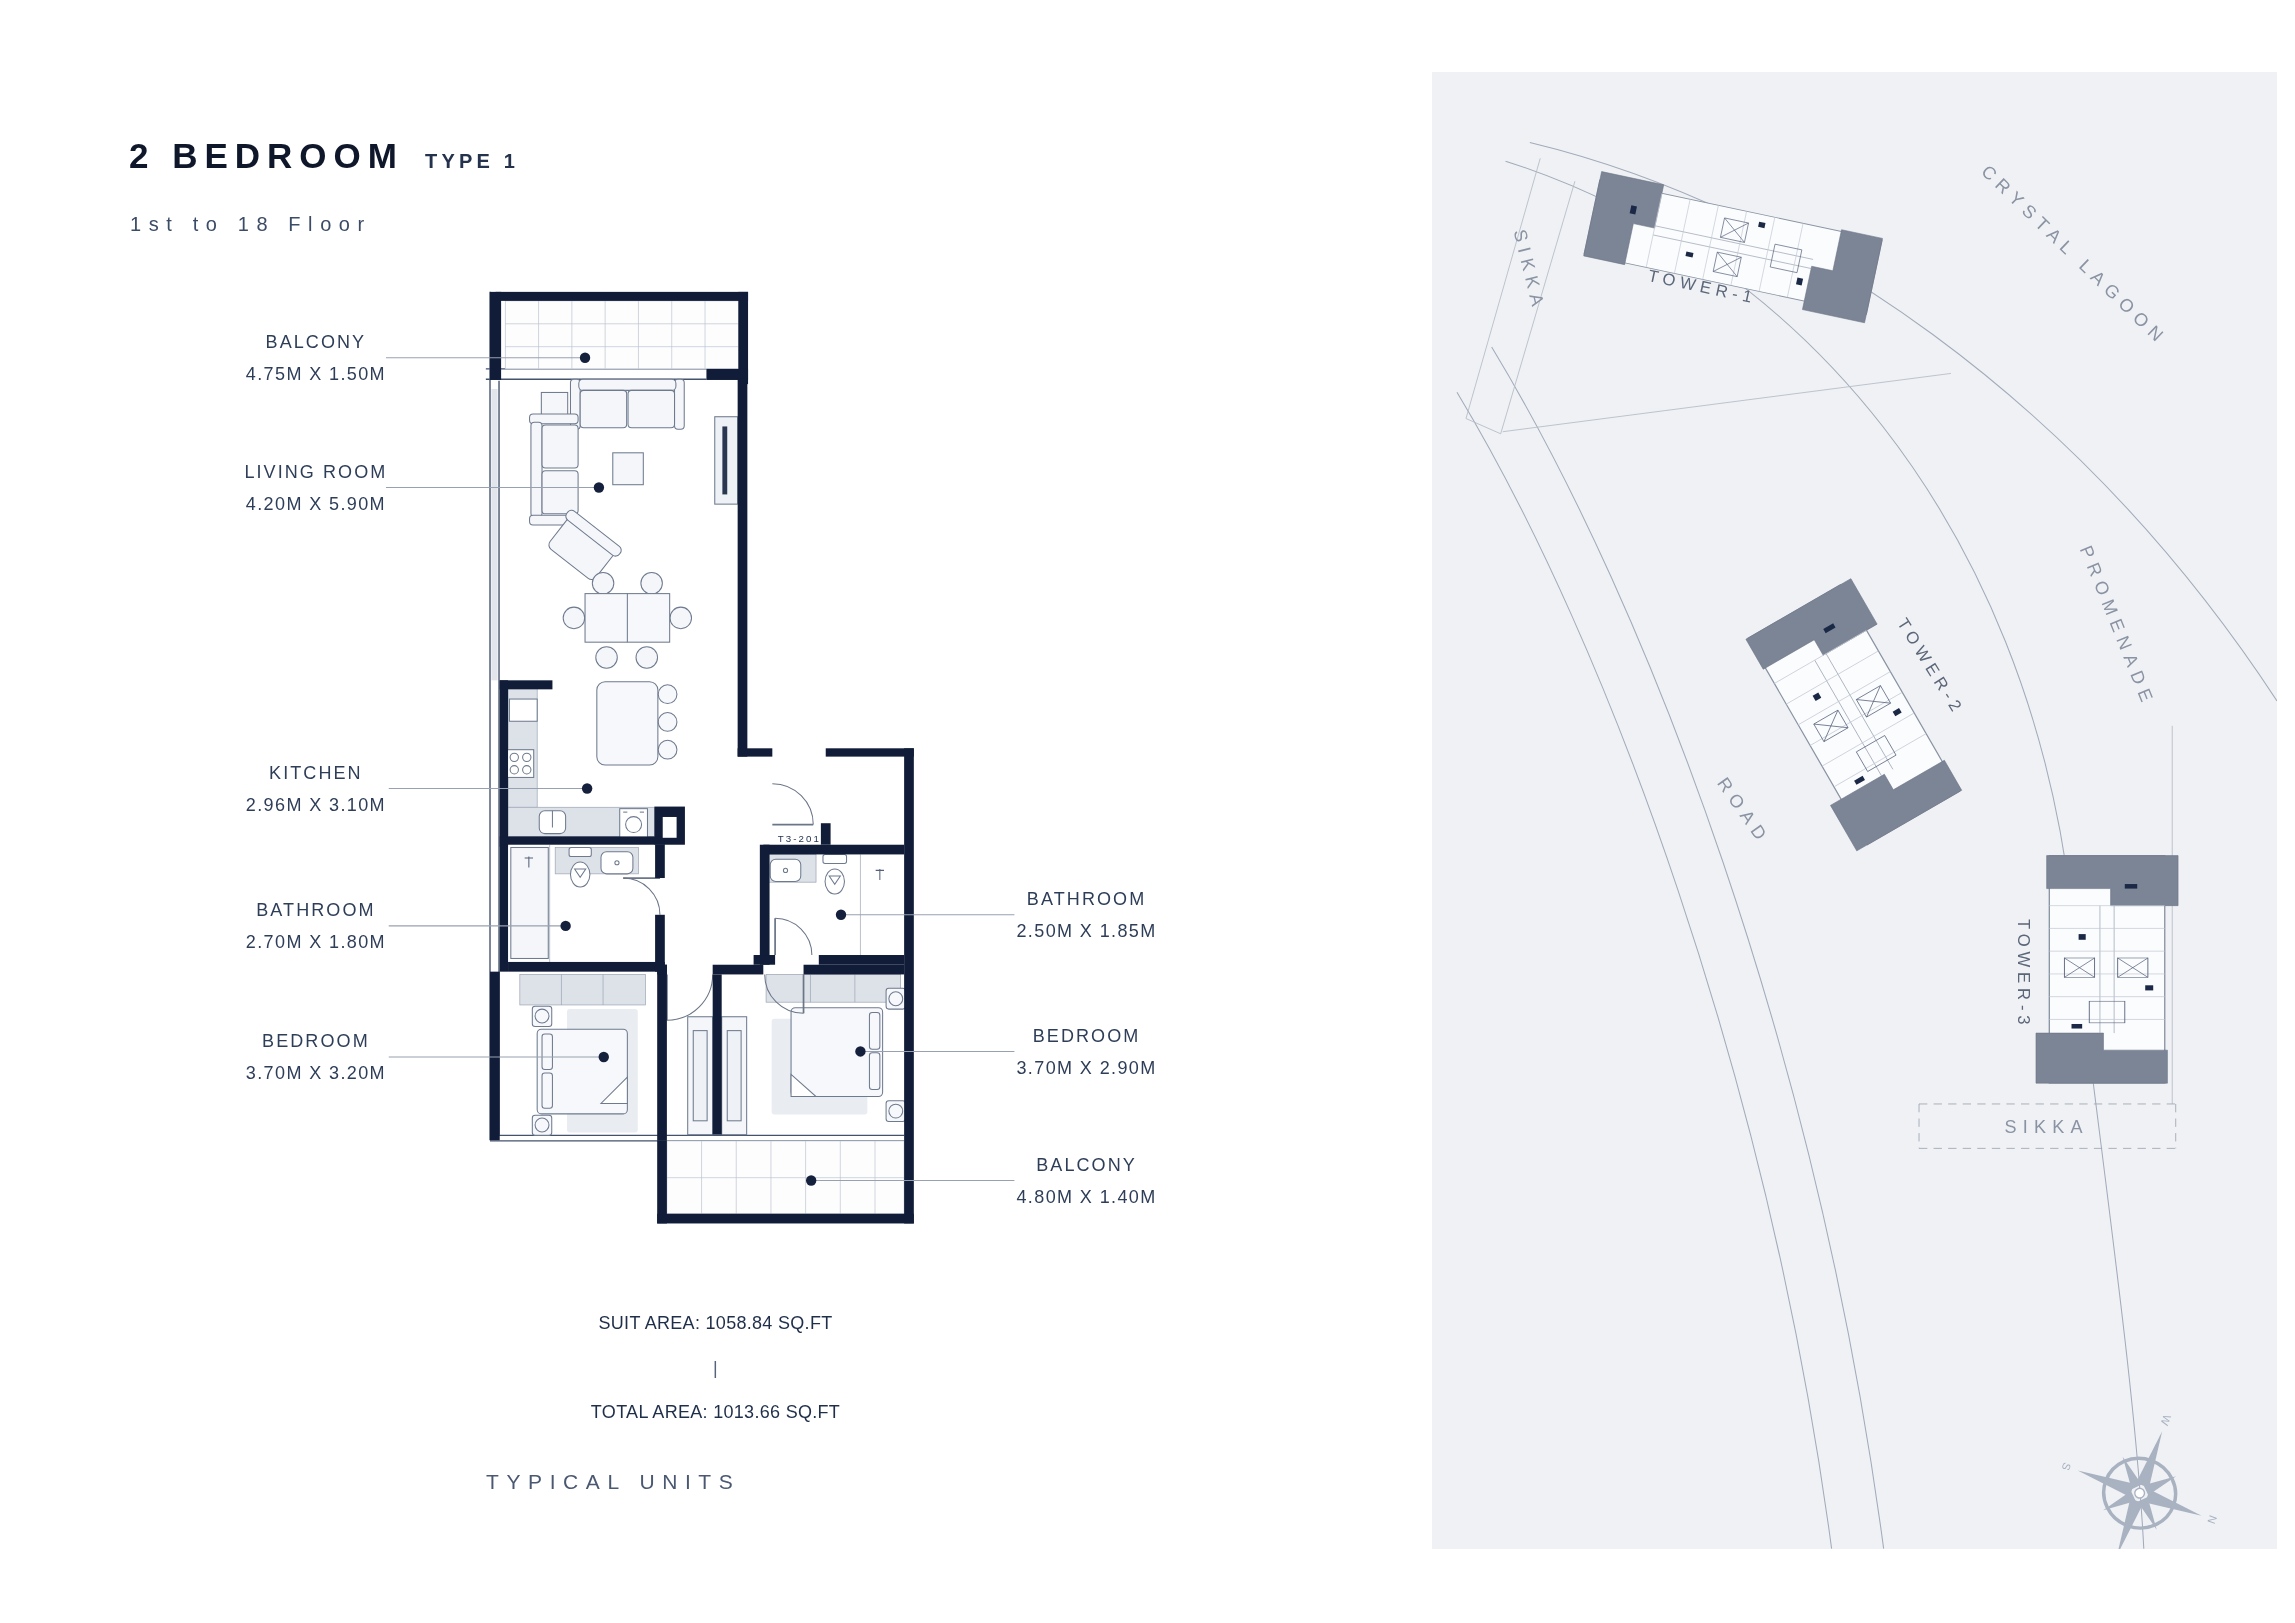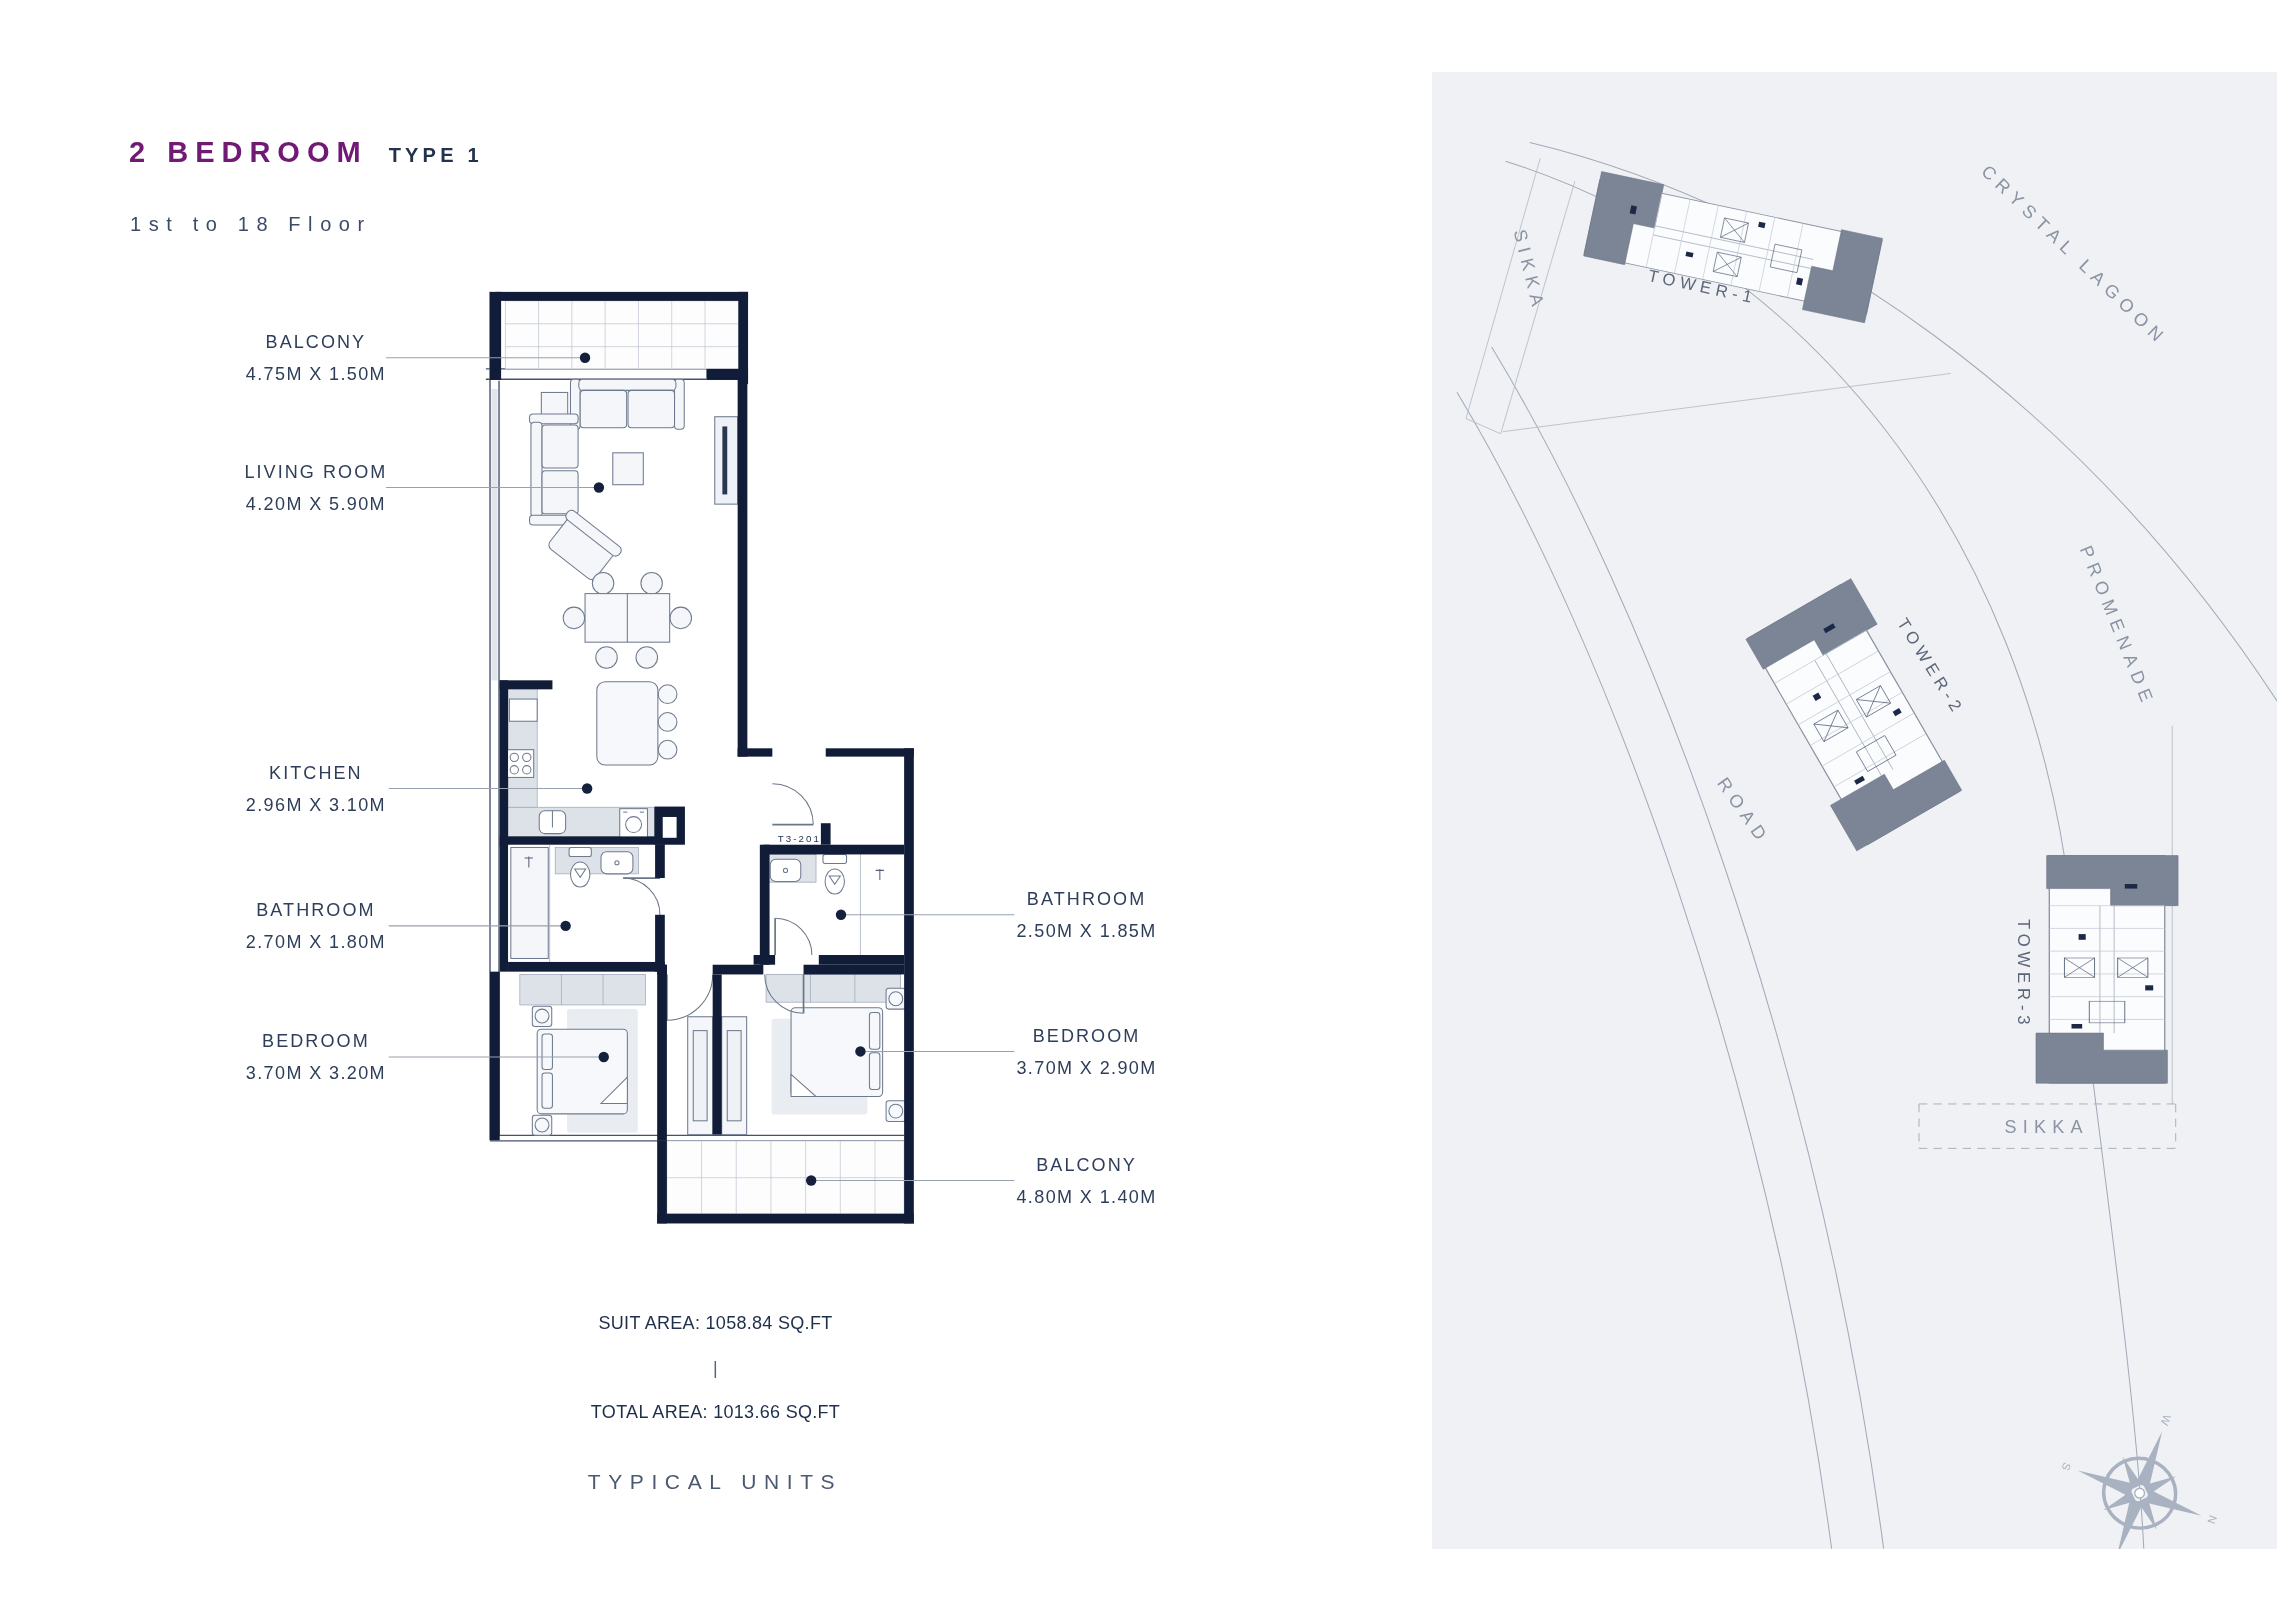--- a/index.html
+++ b/index.html
@@ -1,29 +1,29 @@
 <!DOCTYPE html>
 <html style="font-size:11px"><head>
 <meta charset="utf-8">
 <style>
   html,body{margin:0;padding:0;background:#ffffff;}
   #canvas{position:relative;width:2295px;height:1623px;background:#ffffff;overflow:hidden;
           font-family:"Liberation Sans", sans-serif;}
   .abs{position:absolute;}
   
   #title-row{left:129px;top:136px;display:flex;align-items:baseline;white-space:nowrap;}
-  #main-title{font-size:29px;font-weight:bold;letter-spacing:7px;color:#701a75;}
+  #main-title{font-size:35px;font-weight:bold;letter-spacing:7px;color:#0f172a;}
   #title-type{font-size:20px;font-weight:700;letter-spacing:4.2px;color:#25324d;margin-left:21px;}
   #subtitle{left:130px;top:213px;font-size:20px;font-weight:300;letter-spacing:7.6px;color:#3c4c66;white-space:nowrap;}
   
   #area-line{left:486px;top:1313px;width:459px;display:flex;justify-content:center;align-items:center;gap:23.6px;
              font-size:18px;color:#1f2f4a;letter-spacing:0.3px;white-space:nowrap;flex-direction:column;}
   #area-line .sep{color:#55637c;}
   
-  .caption{font-size:21px;font-weight:300;letter-spacing:7.6px;color:#4b5872;text-align:center;white-space:nowrap;}
+  .caption{font-size:21px;font-weight:300;letter-spacing:7.6px;color:#4b5872;white-space:nowrap;}
   #caption-left{left:486px;top:1470px;width:458px;}
   #caption-right{left:1679px;top:1470px;width:305px;}
   
   #site-panel{left:1432px;top:72px;width:845px;height:1477px;background:#eff1f4;}
   svg{display:block;}
   svg text{font-family:"Liberation Sans", sans-serif;}
   .room-label{font-size:26px;letter-spacing:3px;fill:#2e3e59;}
   .dims-label{font-size:26px;letter-spacing:2px;fill:#2e3e59;}
   .unit-code{font-size:14px;letter-spacing:3px;fill:#243350;}
   .site-road-label{font-size:26px;letter-spacing:9px;fill:#8a93a3;}

